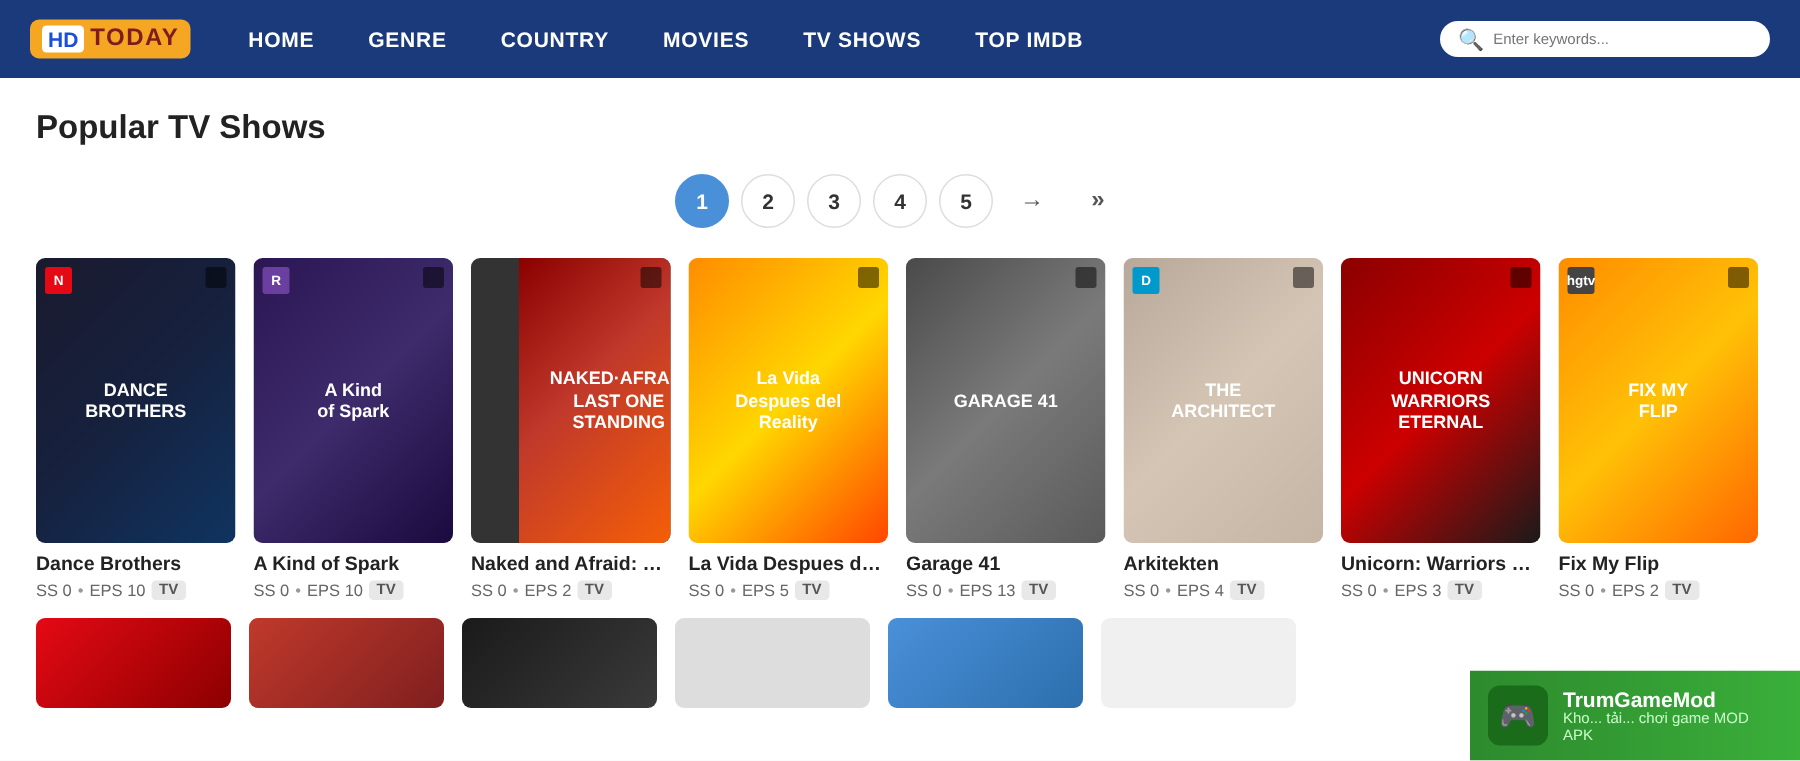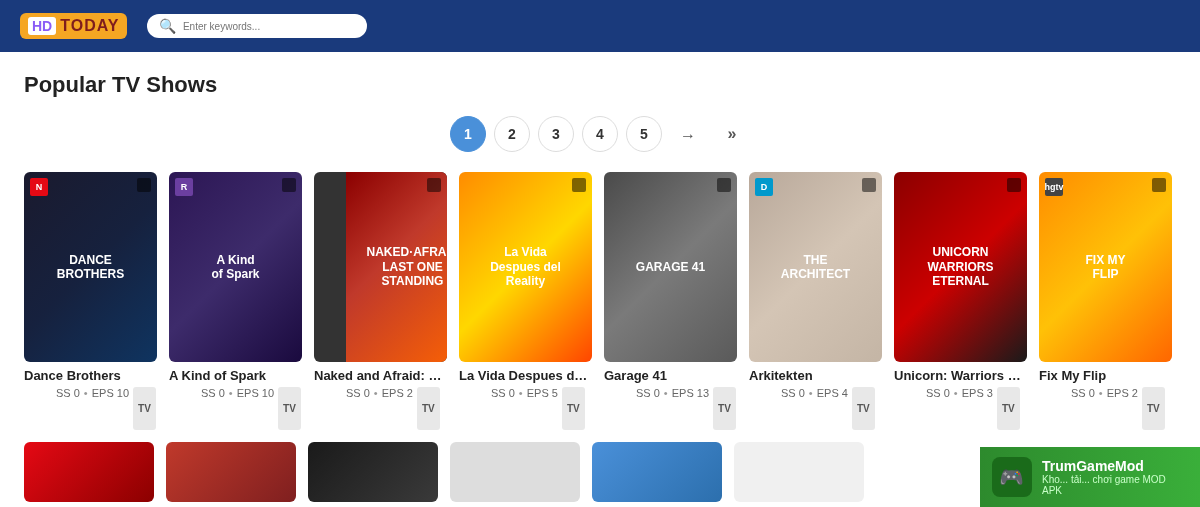--- a/index.html
+++ b/index.html
@@ -17,21 +17,21 @@
     .logo {
       display: flex;
       align-items: center;
       margin-right: 20px;
       background: #f5a623;
       border-radius: 6px;
       padding: 4px 8px;
       text-decoration: none;
     }
     .logo-hd {
-      color: #8b5cf6;
+      color: #1d4ed8;
       font-weight: 900;
       font-size: 14px;
       background: white;
       padding: 1px 4px;
       border-radius: 3px;
       margin-right: 4px;
     }
     .logo-text {
       color: #7f1d1d;
       font-weight: 900;
@@ -186,32 +186,31 @@
       font-size: 13px;
       font-weight: 600;
       color: #222;
       margin-bottom: 4px;
       white-space: nowrap;
       overflow: hidden;
       text-overflow: ellipsis;
     }
     .show-meta {
       display: flex;
-      align-items: flex-start;
+      align-items: flex-end;
       gap: 4px;
       font-size: 11px;
       color: #666;
-      margin-left: 32px;
     }
     .meta-sep { color: #999; }
     .tv-badge {
       background: #e8e8e8;
       color: #555;
       font-size: 10px;
-      padding: 16px 5px;
+      padding: 1px 5px;
       border-radius: 3px;
       font-weight: 600;
     }
 
     
     .thumb-dance { background: linear-gradient(135deg, #1a1a2e 0%, #16213e 50%, #0f3460 100%); }
     .thumb-spark { background: linear-gradient(135deg, #2c1654 0%, #3d2b6b 50%, #1a0a3e 100%); }
     .thumb-naked { background: linear-gradient(135deg, #8b0000 0%, #c0392b 40%, #ff6600 100%); }
     .thumb-vida { background: linear-gradient(135deg, #ff8c00 0%, #ffd700 50%, #ff4500 100%); }
     .thumb-garage { background: linear-gradient(135deg, #4a4a4a 0%, #7a7a7a 50%, #5a5a5a 100%); }
@@ -261,20 +260,40 @@
     .overlay-sub { color: #c8ffc8; font-size: 10px; }
   </style>
 </head>
 <body>
 
 <nav>
   <a class="logo" href="#">
     <span class="logo-hd">HD</span>
     <span class="logo-text">TODAY</span>
   </a>
+  <ul class="nav-links">
+  <li>
+        <a href="#">HOME</a>
+      </li>
+      <li>
+        <a href="#">GENRE</a>
+      </li>
+      <li>
+        <a href="#">COUNTRY</a>
+      </li>
+      <li>
+        <a href="#">MOVIES</a>
+      </li>
+      <li>
+        <a href="#">TV SHOWS</a>
+      </li>
+      <li>
+        <a href="#">TOP IMDB</a>
+      </li>
+    </ul>
   <div class="search-box">
     <span class="search-icon-svg">🔍</span>
     <input class="search-input" type="text" placeholder="Enter keywords..." style="">
   </div>
 </nav>
 
 <div class="main-content">
   <h1 class="page-title">Popular TV Shows</h1>
 
   <div class="pagination">

